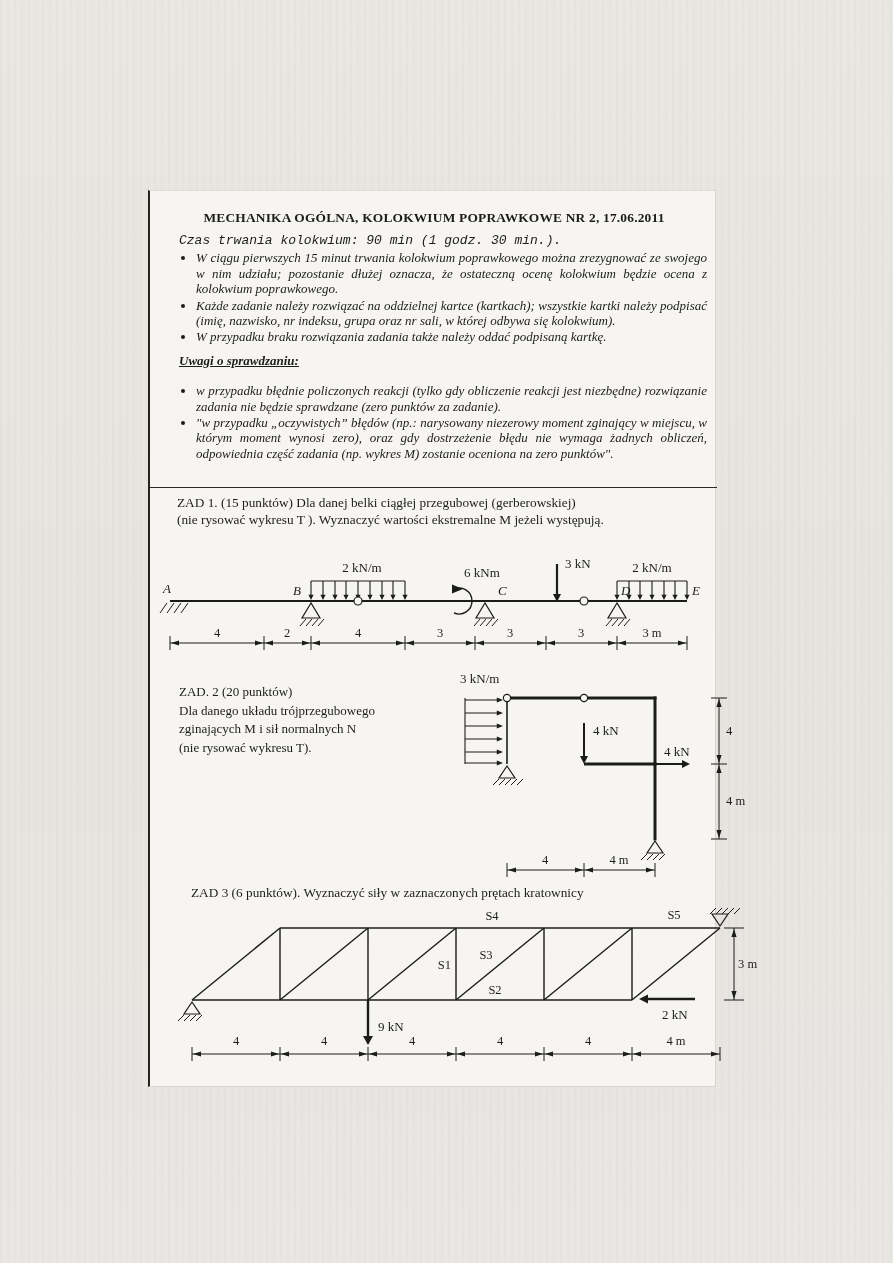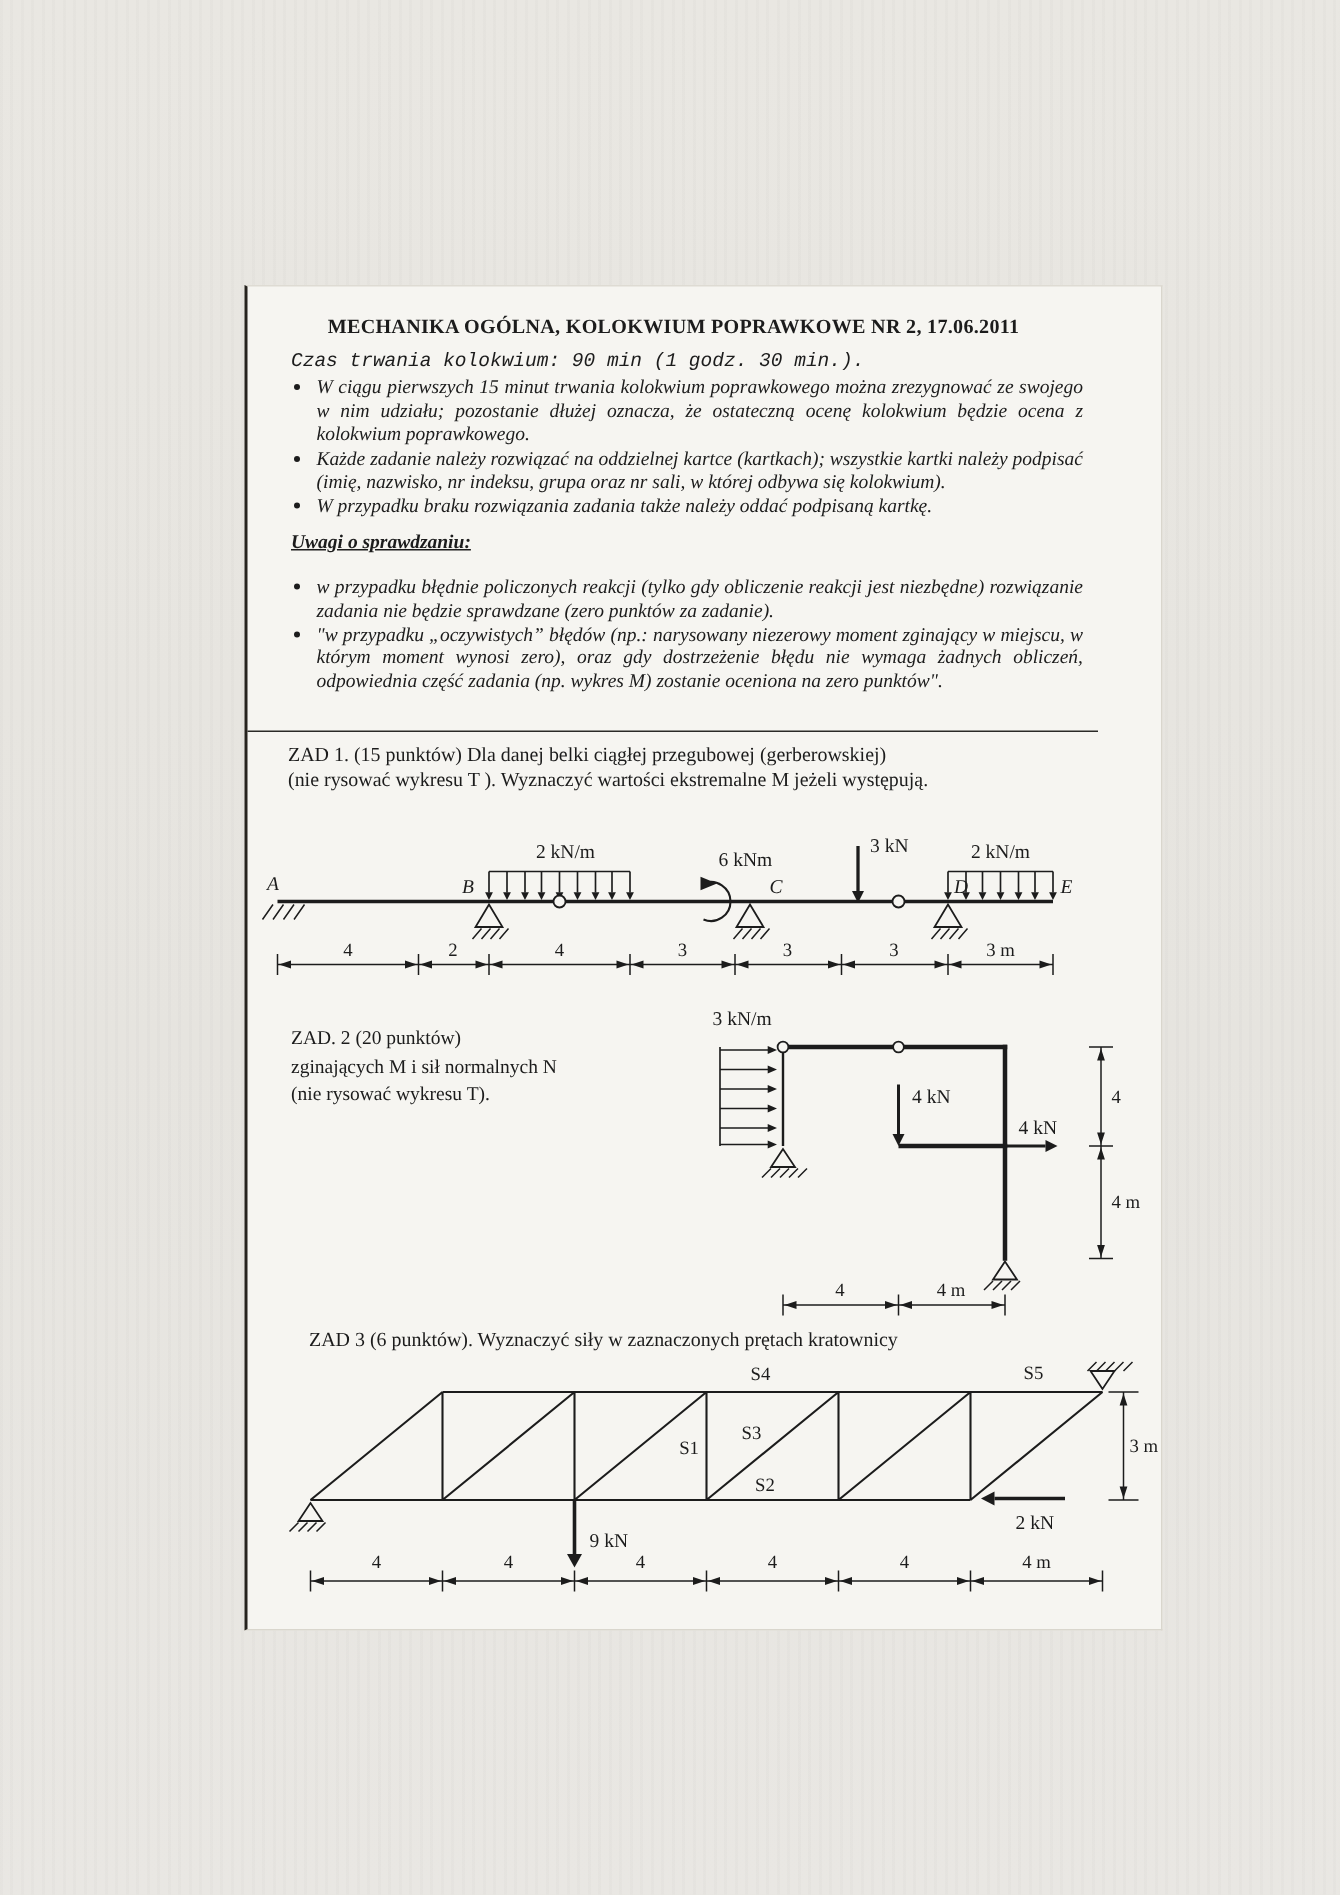--- a/index.html
+++ b/index.html
@@ -11,21 +11,21 @@
     position:relative;
     overflow:hidden;
   }
   .screen{
     position:absolute;inset:0;
     background:
       repeating-linear-gradient(90deg, rgba(0,0,0,0.015) 0 2px, rgba(0,0,0,0) 2px 7px),
       linear-gradient(180deg,#e9e7e2 0%,#e6e4df 55%,#e9e7e3 100%);
   }
   .paper{
-    position:absolute;left:163px;top:190px;width:612px;height:897px;
+    position:absolute;left:148px;top:190px;width:568px;height:897px;
     background:#f6f5f1;
     border-left:2px solid #26231e;
     border-right:1px solid #d9d6cd;
     border-top:1px solid #dedbd3;
     border-bottom:1px solid #d9d6cd;
     box-sizing:border-box;
   }
   .title{
     position:absolute;left:0;top:19px;width:568px;
     text-align:center;font-weight:bold;font-size:13.4px;letter-spacing:.2px;
@@ -150,20 +150,21 @@
         <text class="dlab" x="203" y="86" text-anchor="middle">4</text>
         <text class="dlab" x="285" y="86" text-anchor="middle">3</text>
         <text class="dlab" x="355" y="86" text-anchor="middle">3</text>
         <text class="dlab" x="426" y="86" text-anchor="middle">3</text>
         <text class="dlab" x="497" y="86" text-anchor="middle">3 m</text>
       </g>
     </svg>
 
     <div class="zad2">
       <div>ZAD. 2 (20 punktów)</div>
+      <div>Dla danego układu trójprzegubowego</div>
       <div>zginających M i sił normalnych N</div>
       <div>(nie rysować wykresu T).</div>
     </div>
 
     <svg class="frameSvg" width="310" height="215" viewBox="0 0 310 215">
 
       <g>
         <line class="st" x1="23" y1="35" x2="23" y2="101" stroke-width="1.1"></line>
         <path class="st" stroke-width="1.1" d="M23,37H55M23,50H55M23,63H55M23,76H55M23,89H55M23,100H55"></path>
         <path class="fl" d="M61,37l-6.2,-2.6v5.2zM61,50l-6.2,-2.6v5.2zM61,63l-6.2,-2.6v5.2zM61,76l-6.2,-2.6v5.2zM61,89l-6.2,-2.6v5.2zM61,100l-6.2,-2.6v5.2z"></path>

